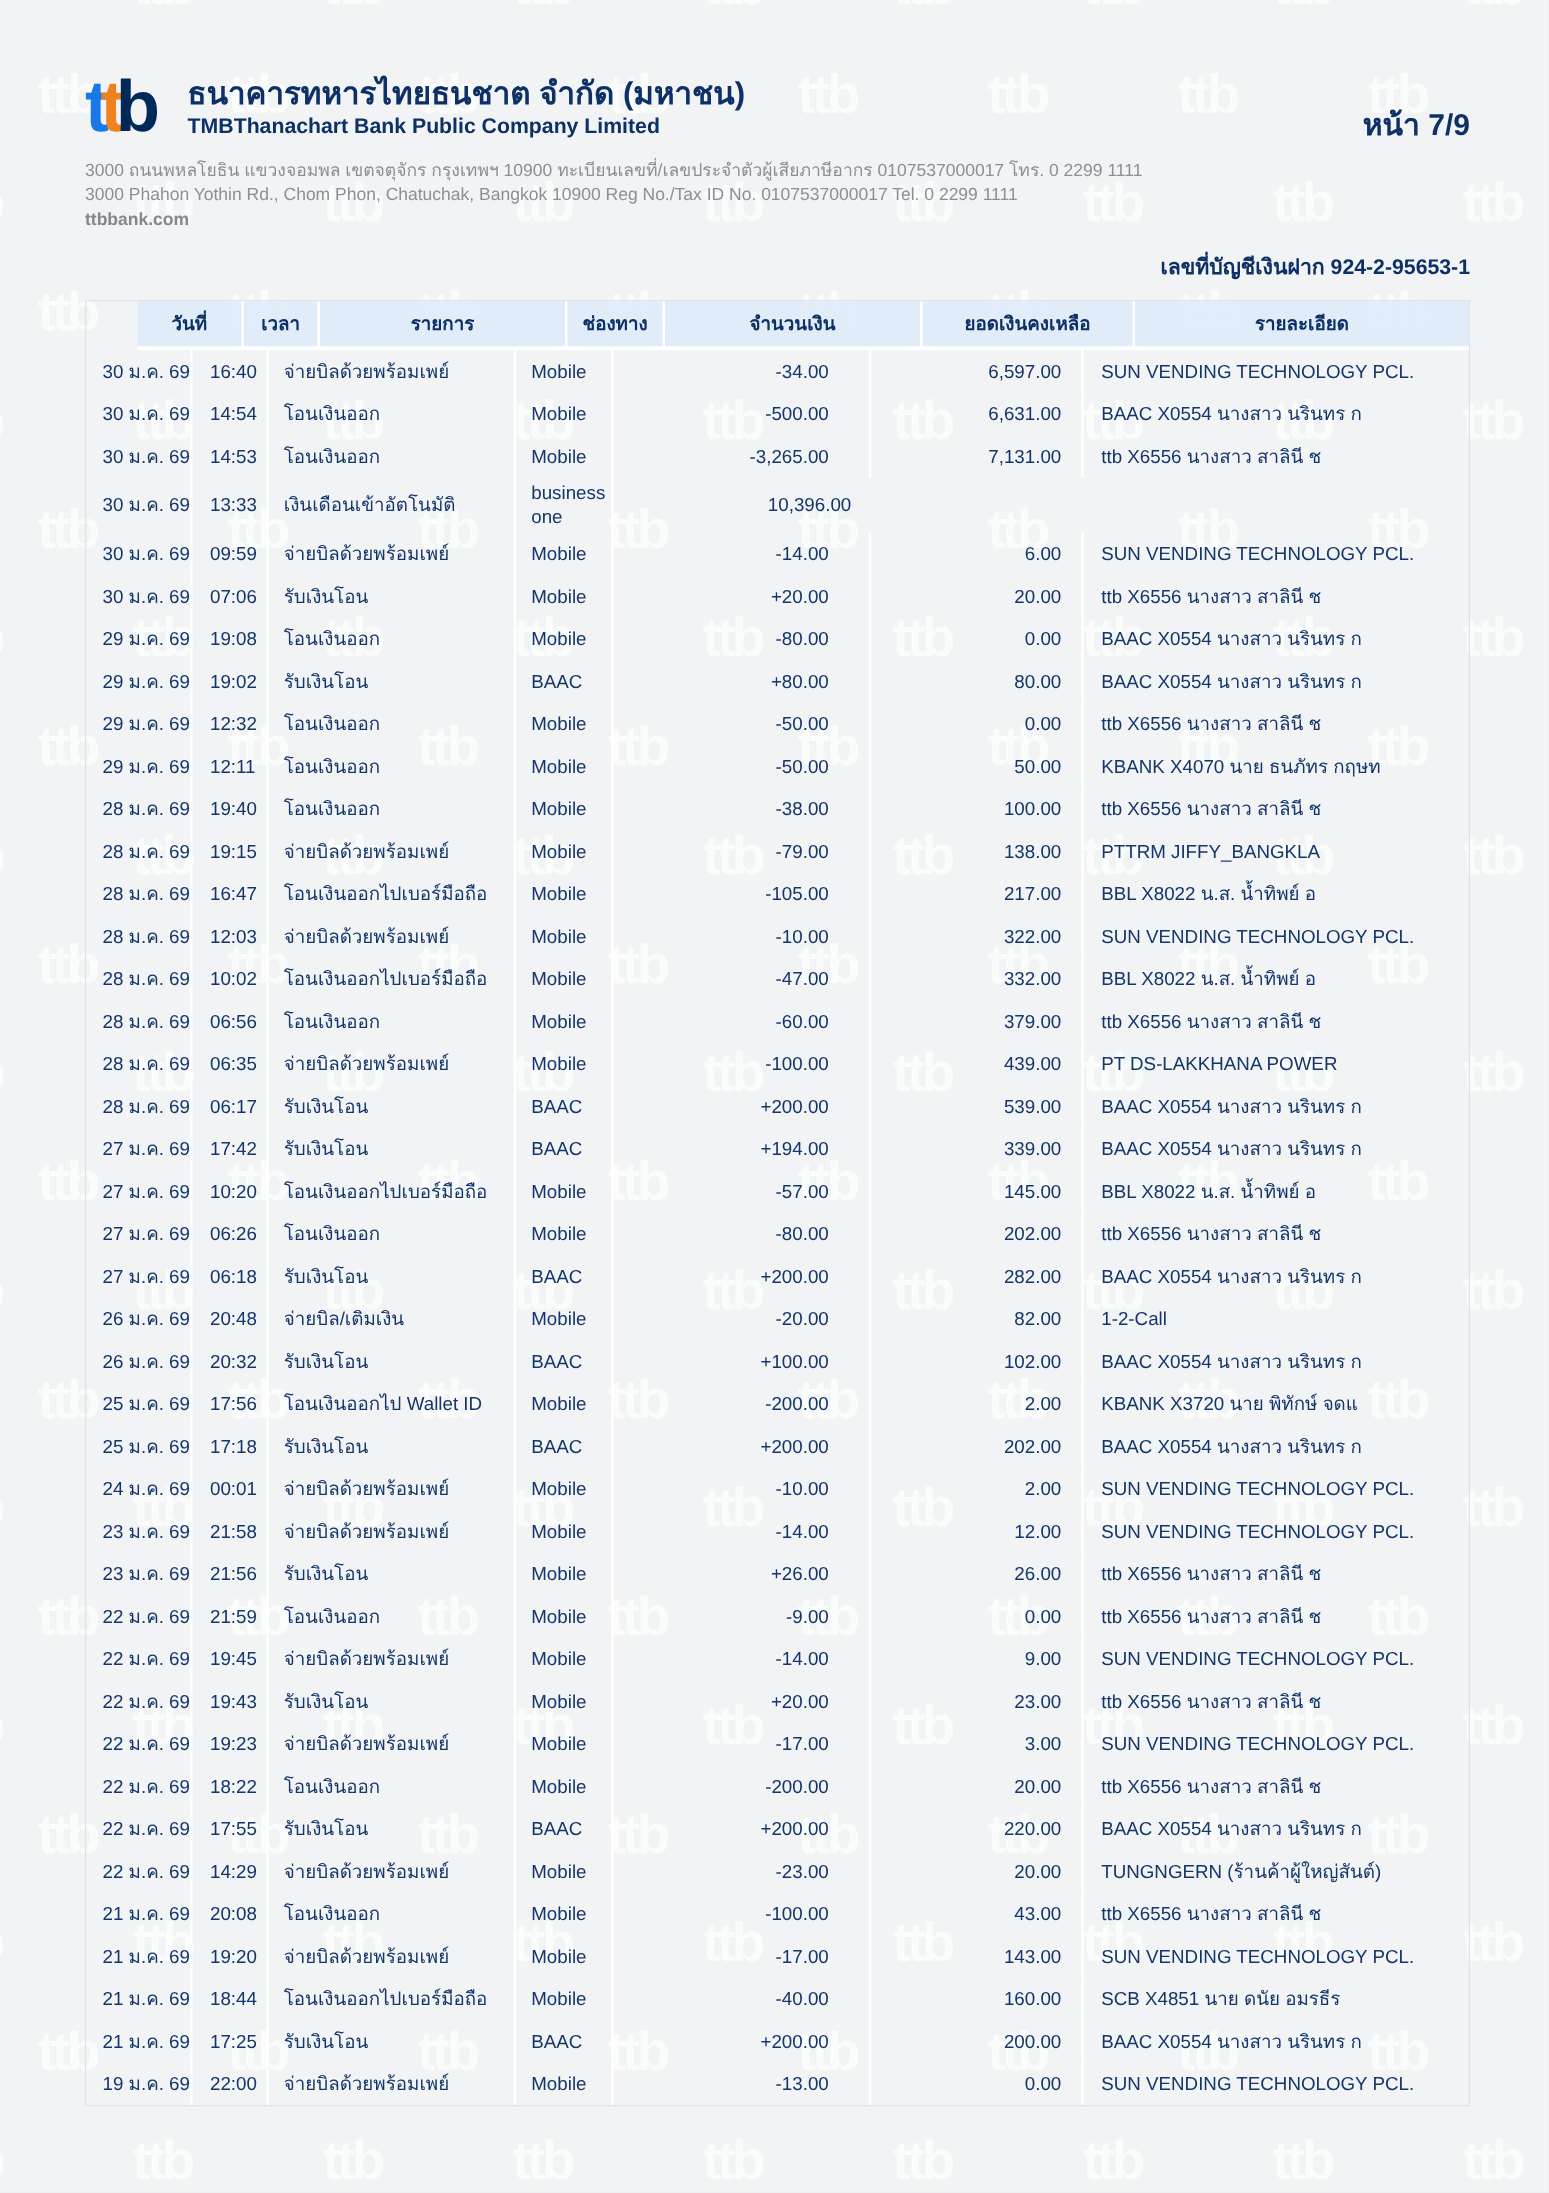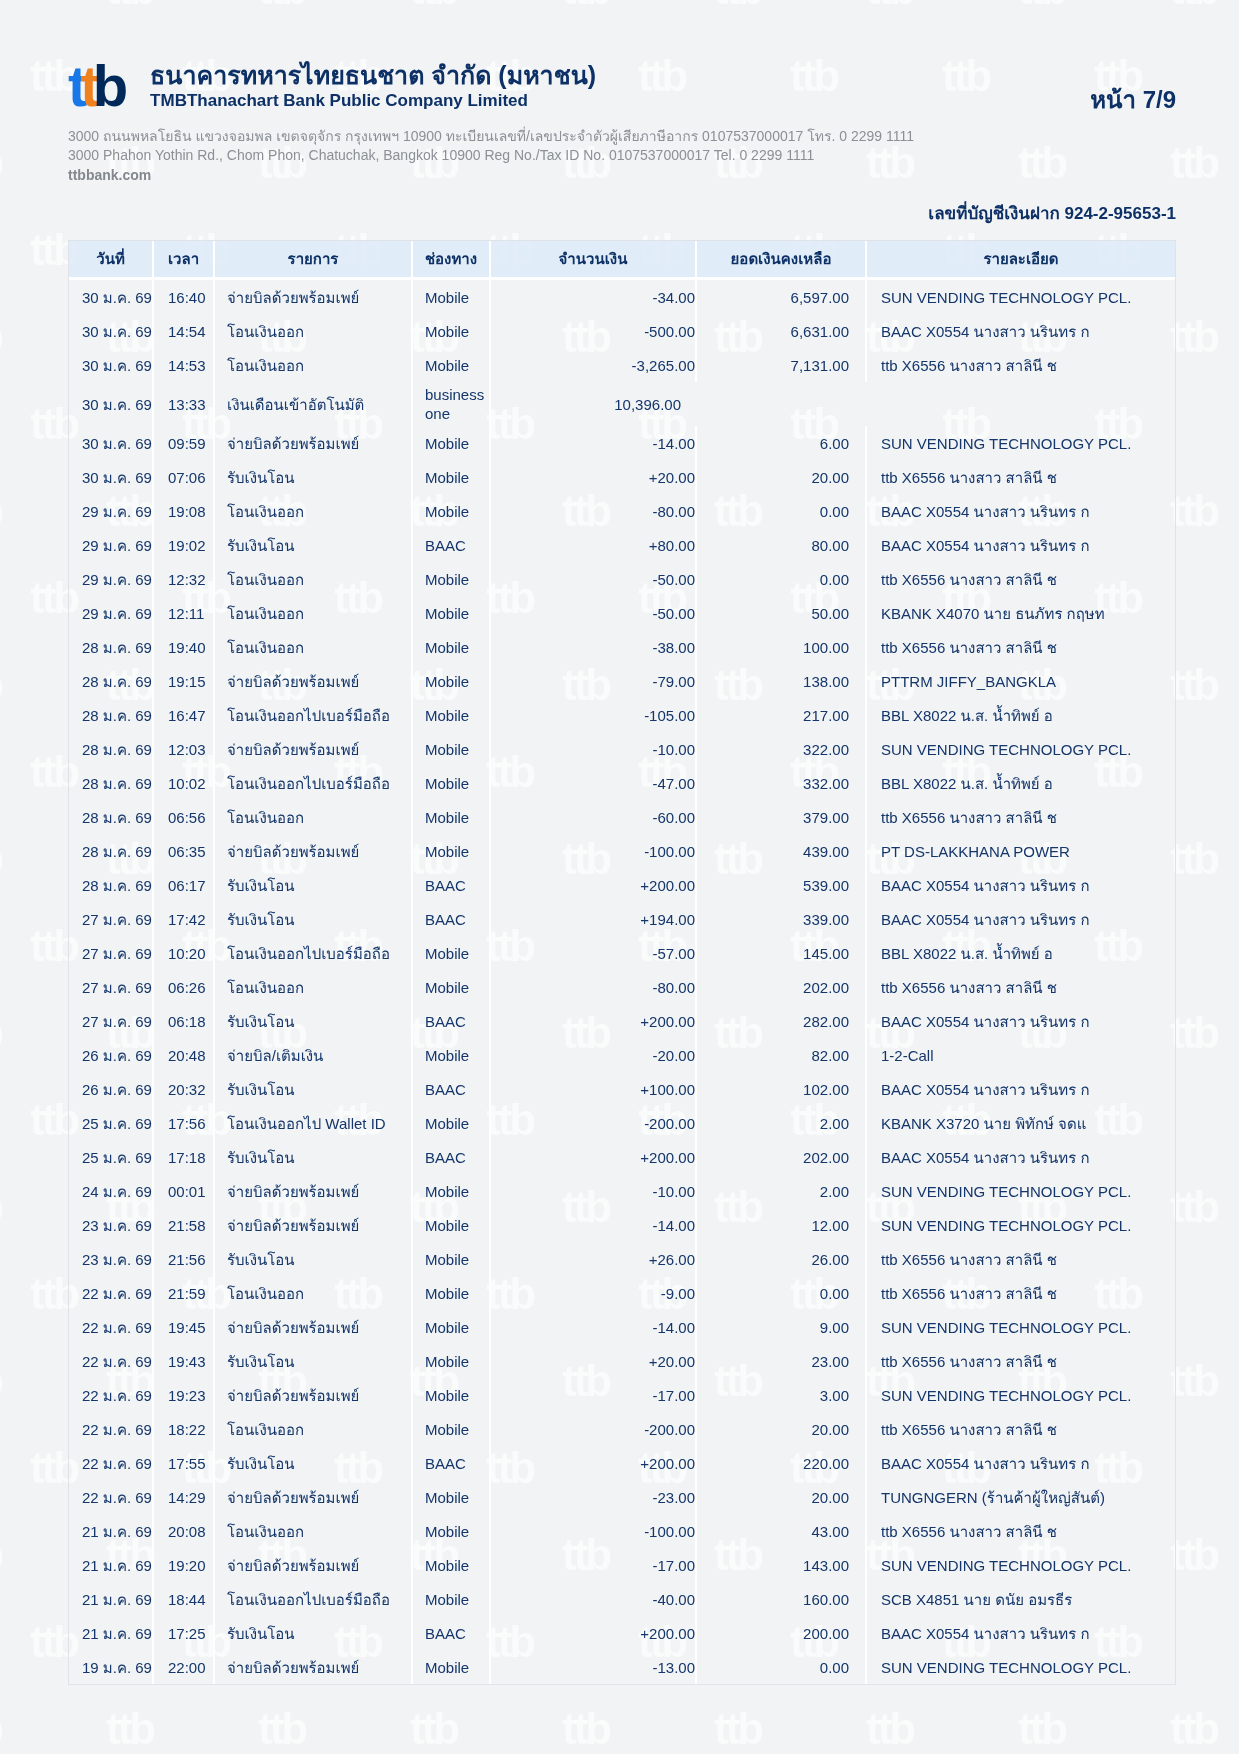--- a/index.html
+++ b/index.html
@@ -37,41 +37,42 @@
 
   
   .tbl {
     margin:14px 63px 0 68px; width:1108px;
     border:1px solid #dfe3e8;
   }
   .thead {
     display:grid; grid-template-columns:85px 61px 198px 78px 206px 170px 1fr;
     background:rgba(221,234,248,0.85);
     border-bottom:3px solid #fff;
+    margin-left:41px;
   }
   .thead .hcell {
     display:flex; align-items:center; justify-content:center;
     min-height:36px; font-size:15px; font-weight:700; color:#0d3166;
     border-right:2px solid #fff;
   }
   .thead .hcell:last-child { border-right:none; }
   .trow {
     display:grid; grid-template-columns:85px 61px 198px 78px 206px 170px 1fr;
   }
   .cell {
     display:flex; align-items:center; min-height:34px;
     font-size:15px; font-weight:500; color:#14366b; line-height:19px;
     border-right:2px solid #fff; padding:3px 0;
   }
   .cell:last-child { border-right:none; }
   .c-date    { padding-left:13px; white-space:nowrap;text-align:right; }
   .c-time    { padding-left:14px; }
   .c-desc    { padding-left:12px; padding-right:6px; }
   .c-channel { padding-left:12px; padding-right:8px; flex-wrap:wrap; }
-  .c-amount  { justify-content:flex-end; padding-right:0; }
+  .c-amount  { justify-content:flex-end; padding-right:32px; }
   .c-balance { justify-content:flex-end; padding-right:16px; }
   .c-details { padding-left:14px; white-space:nowrap; }
 </style>
 </head>
 <body>
 
 <div class="page">
   <div class="wm-layer">
       <span class="wm" style="left: -46px; top: -36px;">ttb</span>
       <span class="wm" style="left: 106px; top: -36px;">ttb</span>

